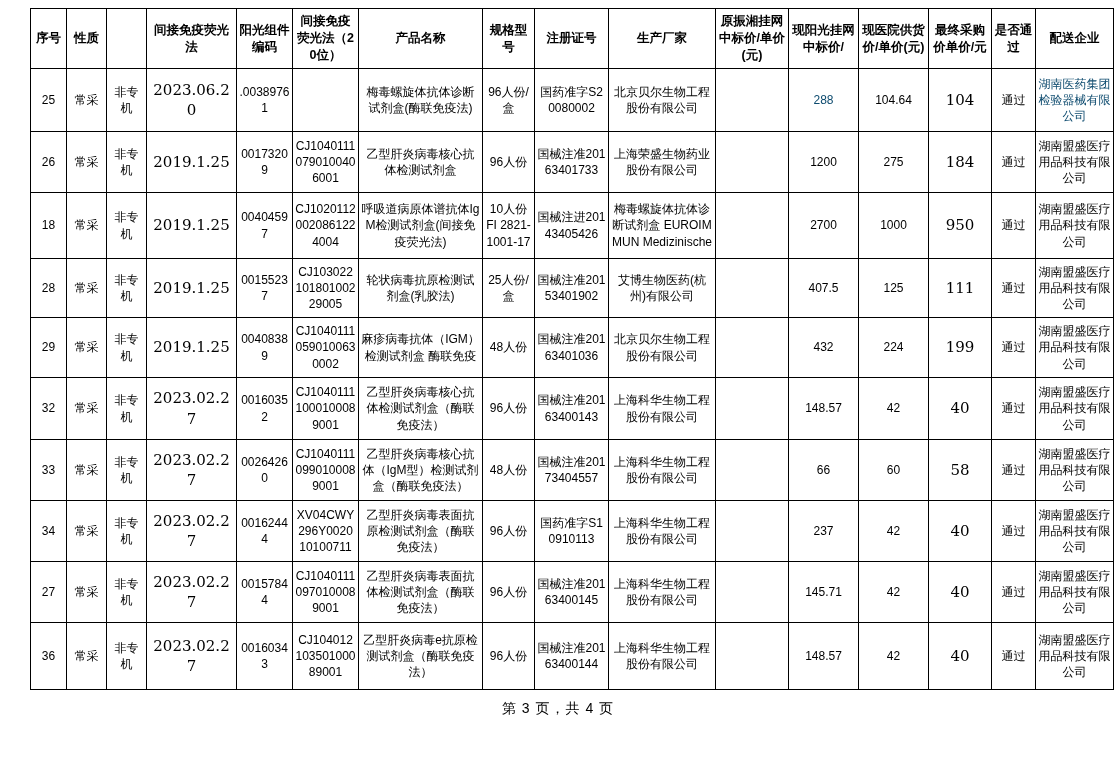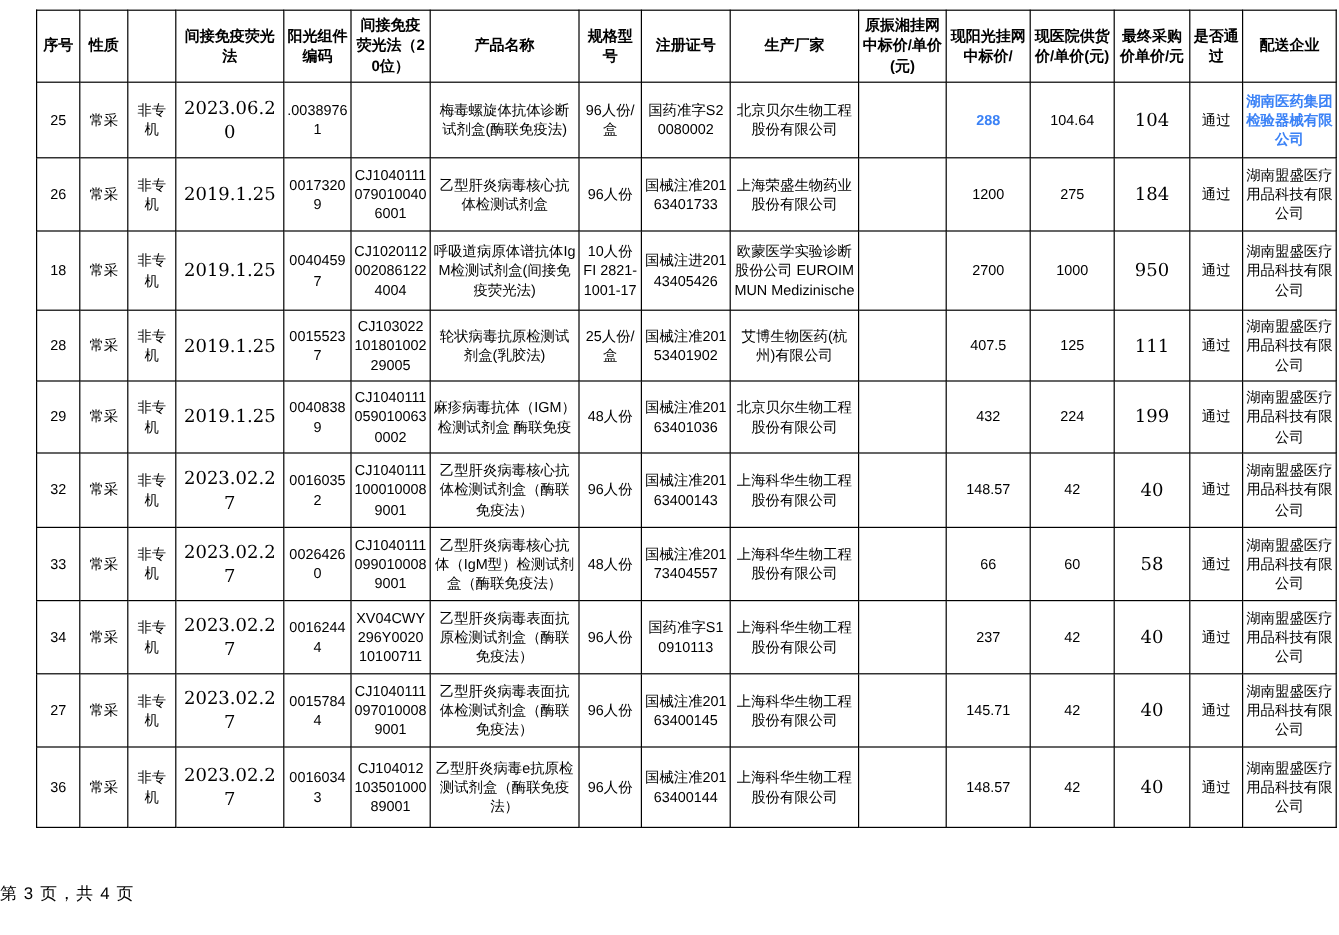--- a/index.html
+++ b/index.html
@@ -17,22 +17,22 @@
   tbody tr:nth-child(2){height:61px;}
   tbody tr:nth-child(3){height:66px;}
   tbody tr:nth-child(4){height:59px;}
   tbody tr:nth-child(5){height:60px;}
   tbody tr:nth-child(6){height:62px;}
   tbody tr:nth-child(7){height:61px;}
   tbody tr:nth-child(8){height:61px;}
   tbody tr:nth-child(9){height:61px;}
   tbody tr:nth-child(10){height:67px;}
   td.serif-cell{font-family:"DejaVu Serif","Liberation Serif",serif;font-size:15px;}
-  td.red-cell{color:#3b82f6;font-weight:bold;}
-  .footer{position:absolute;left:0;right:0;top:736px;font-size:14px;letter-spacing:1px;}
+  td.red-cell{color:#0c4a6e;}
+  .footer{position:absolute;left:0;right:0;top:700px;text-align:center;font-size:14px;letter-spacing:1px;}
 </style>
 </head>
 <body>
 
 <div class="page">
   <table class="proc-table">
     <colgroup>
       <col style="width:36px">
         <col style="width:40px">
         <col style="width:40px">
@@ -110,21 +110,21 @@
         <tr>
           <td>18</td>
           <td>常采</td>
           <td>非专机</td>
           <td class="serif-cell">2019.1.25</td>
           <td>00404597</td>
           <td>CJ10201120020861224004</td>
           <td>呼吸道病原体谱抗体IgM检测试剂盒(间接免疫荧光法)</td>
           <td>10人份 FI 2821-1001-17</td>
           <td>国械注进20143405426</td>
-          <td>欧蒙医学实验诊断股份公司 EUROIMMUN Medizinische</td>
+          <td>梅毒螺旋体抗体诊断试剂盒 EUROIMMUN Medizinische</td>
           <td></td>
           <td>2700</td>
           <td>1000</td>
           <td class="serif-cell">950</td>
           <td>通过</td>
           <td>湖南盟盛医疗用品科技有限公司</td>
         </tr>
         <tr>
           <td>28</td>
           <td>常采</td>

